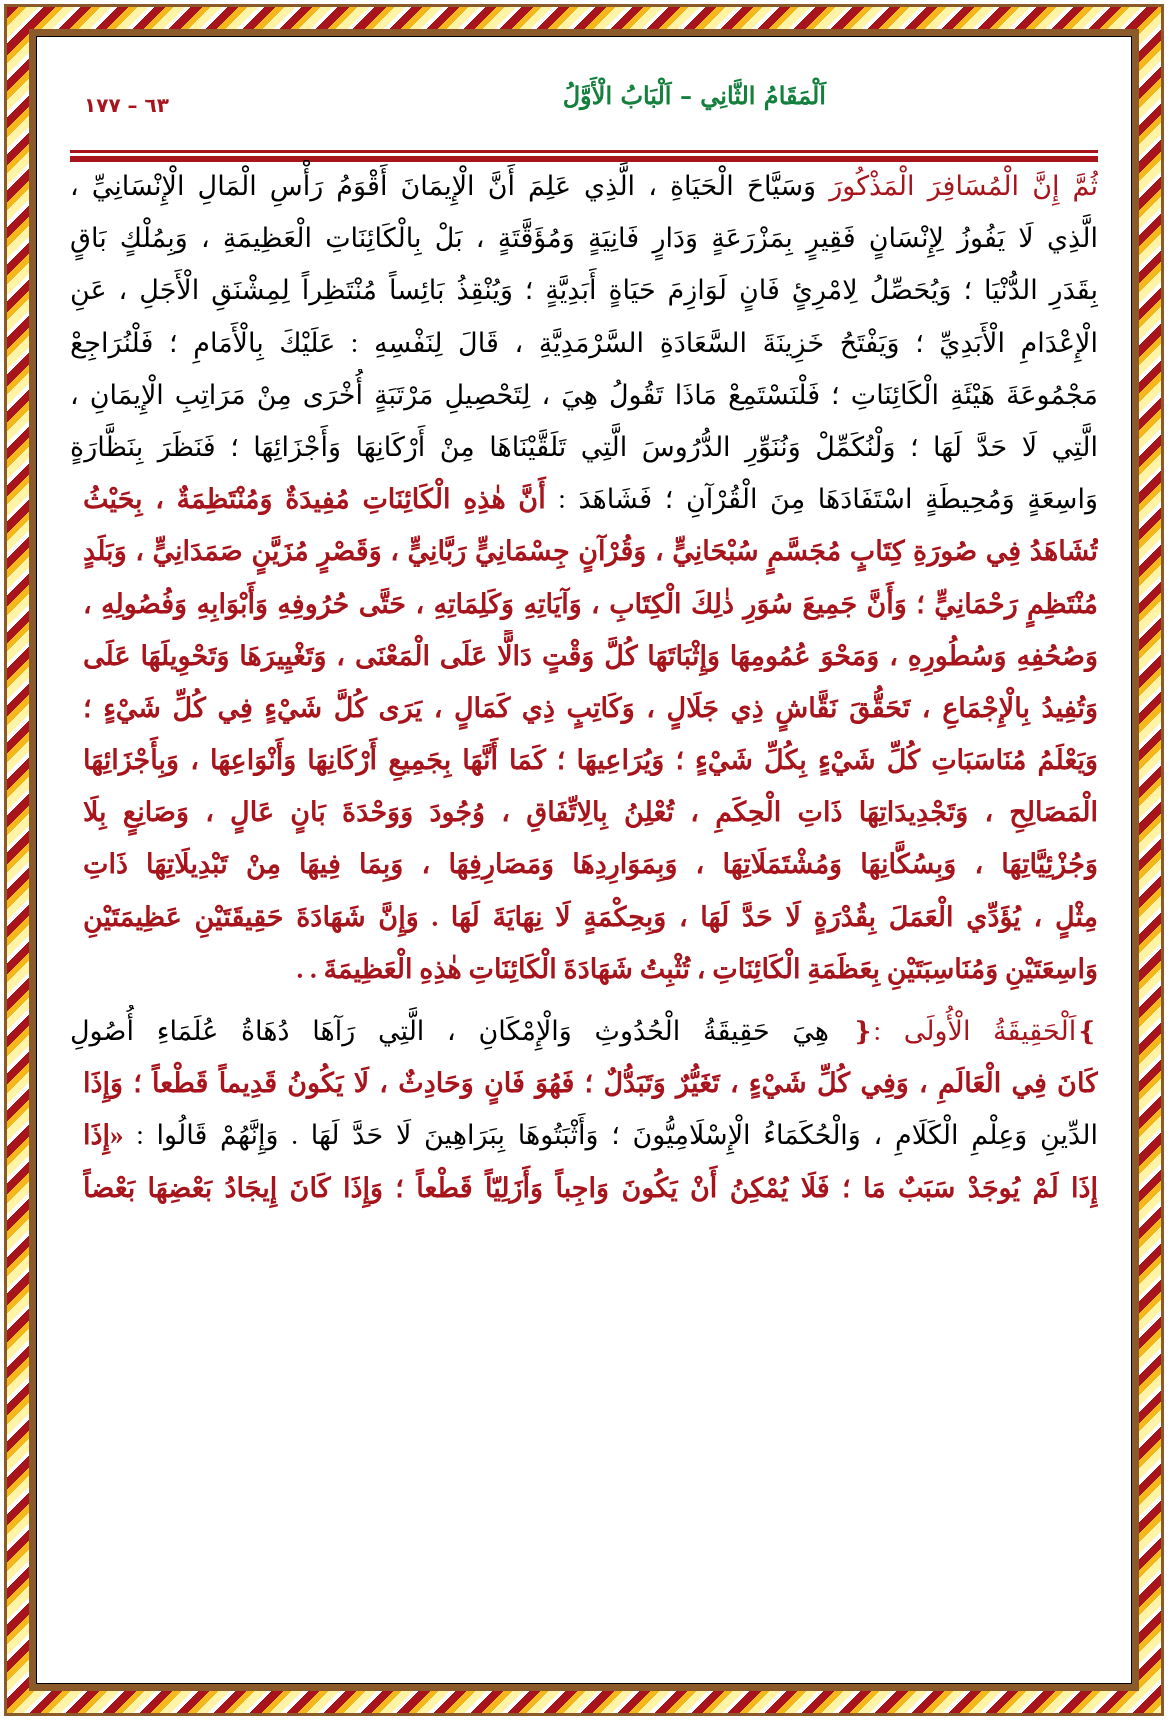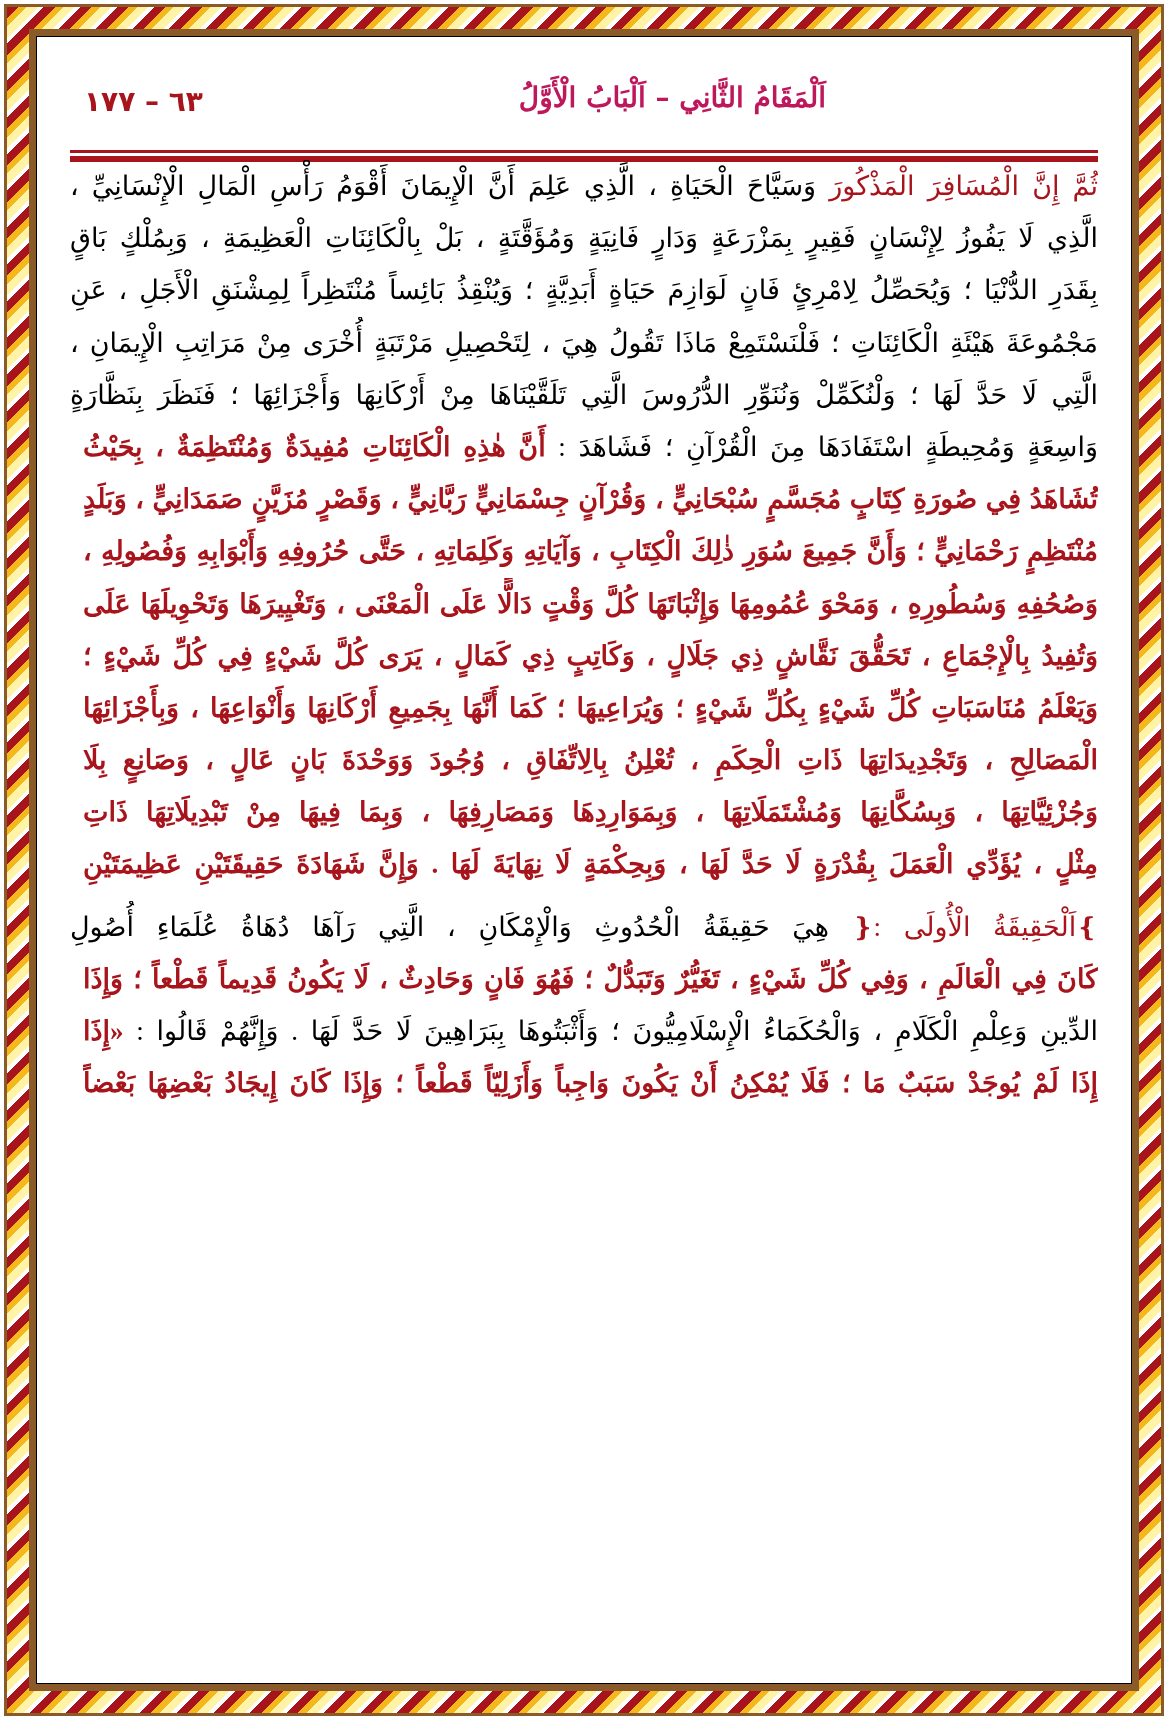--- a/index.html
+++ b/index.html
@@ -26,26 +26,26 @@
   .page {
     position: absolute; left: 36px; top: 36px; width: 1096px; height: 1646px;
     direction: rtl;
   }
 
   .header {
     position: absolute; top: 45px; left: 36px; right: 36px; height: 50px;
   }
   .header-title {
     position: absolute; right: 270px; top: 0;
-    font-family: "DejaVu Serif", serif; font-size: 28px; font-weight: bold;
-    color: #be185d; white-space: nowrap;
+    font-family: "DejaVu Serif", serif; font-size: 24px; font-weight: bold;
+    color: #15803d; white-space: nowrap;
   }
   .header-pages {
-    position: absolute; left: 12px; top: 4px;
-    font-family: "DejaVu Sans", sans-serif; font-size: 28px; font-weight: bold;
+    position: absolute; left: 12px; top: 12px;
+    font-family: "DejaVu Sans", sans-serif; font-size: 20px; font-weight: bold;
     color: #a8141c; white-space: nowrap; direction: rtl;
   }
   .rule-thin {
     position: absolute; left: 34px; right: 34px; top: 114px; height: 3px; background: #a8141c;
   }
   .rule-thick {
     position: absolute; left: 34px; right: 34px; top: 120px; height: 6px; background: #a8141c;
   }
 
   .body-text {
@@ -76,32 +76,34 @@
     <span class="header-pages">٦٣ – ١٧٧</span>
   </div>
   <div class="rule-thin"></div>
   <div class="rule-thick"></div>
 
   <div class="body-text">
 
     <span class="line"><span class="red">ثُمَّ إِنَّ الْمُسَافِرَ الْمَذْكُورَ</span><span> وَسَيَّاحَ الْحَيَاةِ ، الَّذِي عَلِمَ أَنَّ الْإِيمَانَ أَقْوَمُ رَأْسِ الْمَالِ الْإِنْسَانِيِّ ،</span></span>
     <span class="line">الَّذِي لَا يَفُوزُ لِإِنْسَانٍ فَقِيرٍ بِمَزْرَعَةٍ وَدَارٍ فَانِيَةٍ وَمُؤَقَّتَةٍ ، بَلْ بِالْكَائِنَاتِ الْعَظِيمَةِ ، وَبِمُلْكٍ بَاقٍ</span>
     <span class="line">بِقَدَرِ الدُّنْيَا ؛ وَيُحَصِّلُ لِامْرِئٍ فَانٍ لَوَازِمَ حَيَاةٍ أَبَدِيَّةٍ ؛ وَيُنْقِذُ بَائِساً مُنْتَظِراً لِمِشْنَقِ الْأَجَلِ ، عَنِ</span>
+    <span class="line">الْإِعْدَامِ الْأَبَدِيِّ ؛ وَيَفْتَحُ خَزِينَةَ السَّعَادَةِ السَّرْمَدِيَّةِ ، قَالَ لِنَفْسِهِ : عَلَيْكَ بِالْأَمَامِ ؛ فَلْنُرَاجِعْ</span>
     <span class="line">مَجْمُوعَةَ هَيْئَةِ الْكَائِنَاتِ ؛ فَلْنَسْتَمِعْ مَاذَا تَقُولُ هِيَ ، لِتَحْصِيلِ مَرْتَبَةٍ أُخْرَى مِنْ مَرَاتِبِ الْإِيمَانِ ،</span>
     <span class="line">الَّتِي لَا حَدَّ لَهَا ؛ وَلْنُكَمِّلْ وَنُنَوِّرِ الدُّرُوسَ الَّتِي تَلَقَّيْنَاهَا مِنْ أَرْكَانِهَا وَأَجْزَائِهَا ؛ فَنَظَرَ بِنَظَّارَةٍ</span>
     <span class="line"><span>وَاسِعَةٍ وَمُحِيطَةٍ اسْتَفَادَهَا مِنَ الْقُرْآنِ ؛ فَشَاهَدَ : </span><span class="bold-red">أَنَّ هٰذِهِ الْكَائِنَاتِ مُفِيدَةٌ وَمُنْتَظِمَةٌ ، بِحَيْثُ</span></span>
 
     <span class="line bold-red">تُشَاهَدُ فِي صُورَةِ كِتَابٍ مُجَسَّمٍ سُبْحَانِيٍّ ، وَقُرْآنٍ جِسْمَانِيٍّ رَبَّانِيٍّ ، وَقَصْرٍ مُزَيَّنٍ صَمَدَانِيٍّ ، وَبَلَدٍ</span>
     <span class="line bold-red">مُنْتَظِمٍ رَحْمَانِيٍّ ؛ وَأَنَّ جَمِيعَ سُوَرِ ذٰلِكَ الْكِتَابِ ، وَآيَاتِهِ وَكَلِمَاتِهِ ، حَتَّى حُرُوفِهِ وَأَبْوَابِهِ وَفُصُولِهِ ،</span>
     <span class="line bold-red">وَصُحُفِهِ وَسُطُورِهِ ، وَمَحْوَ عُمُومِهَا وَإِثْبَاتَهَا كُلَّ وَقْتٍ دَالًّا عَلَى الْمَعْنَى ، وَتَغْيِيرَهَا وَتَحْوِيلَهَا عَلَى</span>
     <span class="line bold-red">وَتُفِيدُ بِالْإِجْمَاعِ ، تَحَقُّقَ نَقَّاشٍ ذِي جَلَالٍ ، وَكَاتِبٍ ذِي كَمَالٍ ، يَرَى كُلَّ شَيْءٍ فِي كُلِّ شَيْءٍ ؛</span>
     <span class="line bold-red">وَيَعْلَمُ مُنَاسَبَاتِ كُلِّ شَيْءٍ بِكُلِّ شَيْءٍ ؛ وَيُرَاعِيهَا ؛ كَمَا أَنَّهَا بِجَمِيعِ أَرْكَانِهَا وَأَنْوَاعِهَا ، وَبِأَجْزَائِهَا</span>
     <span class="line bold-red">الْمَصَالِحِ ، وَتَجْدِيدَاتِهَا ذَاتِ الْحِكَمِ ، تُعْلِنُ بِالِاتِّفَاقِ ، وُجُودَ وَوَحْدَةَ بَانٍ عَالٍ ، وَصَانِعٍ بِلَا</span>
     <span class="line bold-red">وَجُزْئِيَّاتِهَا ، وَبِسُكَّانِهَا وَمُشْتَمَلَاتِهَا ، وَبِمَوَارِدِهَا وَمَصَارِفِهَا ، وَبِمَا فِيهَا مِنْ تَبْدِيلَاتِهَا ذَاتِ</span>
     <span class="line bold-red">مِثْلٍ ، يُؤَدِّي الْعَمَلَ بِقُدْرَةٍ لَا حَدَّ لَهَا ، وَبِحِكْمَةٍ لَا نِهَايَةَ لَهَا . وَإِنَّ شَهَادَةَ حَقِيقَتَيْنِ عَظِيمَتَيْنِ</span>
+    <span class="line bold-red" style="text-align-last: right;">وَاسِعَتَيْنِ وَمُنَاسِبَتَيْنِ بِعَظَمَةِ الْكَائِنَاتِ ، تُثْبِتُ شَهَادَةَ الْكَائِنَاتِ هٰذِهِ الْعَظِيمَةَ . .</span>
 
     <div class="section-gap"></div>
 
     <span class="line"><span class="orn">❵</span><span class="red">اَلْحَقِيقَةُ الْأُولَى :</span><span class="orn">❴</span><span> هِيَ حَقِيقَةُ الْحُدُوثِ وَالْإِمْكَانِ ، الَّتِي رَآهَا دُهَاةُ عُلَمَاءِ أُصُولِ</span></span>
     <span class="line bold-red">كَانَ فِي الْعَالَمِ ، وَفِي كُلِّ شَيْءٍ ، تَغَيُّرٌ وَتَبَدُّلٌ ؛ فَهُوَ فَانٍ وَحَادِثٌ ، لَا يَكُونُ قَدِيماً قَطْعاً ؛ وَإِذَا</span>
     <span class="line"><span>الدِّينِ وَعِلْمِ الْكَلَامِ ، وَالْحُكَمَاءُ الْإِسْلَامِيُّونَ ؛ وَأَثْبَتُوهَا بِبَرَاهِينَ لَا حَدَّ لَهَا . وَإِنَّهُمْ قَالُوا : </span><span class="bold-red">«إِذَا</span></span>
     <span class="line bold-red">إِذَا لَمْ يُوجَدْ سَبَبٌ مَا ؛ فَلَا يُمْكِنُ أَنْ يَكُونَ وَاجِباً وَأَزَلِيّاً قَطْعاً ؛ وَإِذَا كَانَ إِيجَادُ بَعْضِهَا بَعْضاً</span>
   </div>
 </div>
 

